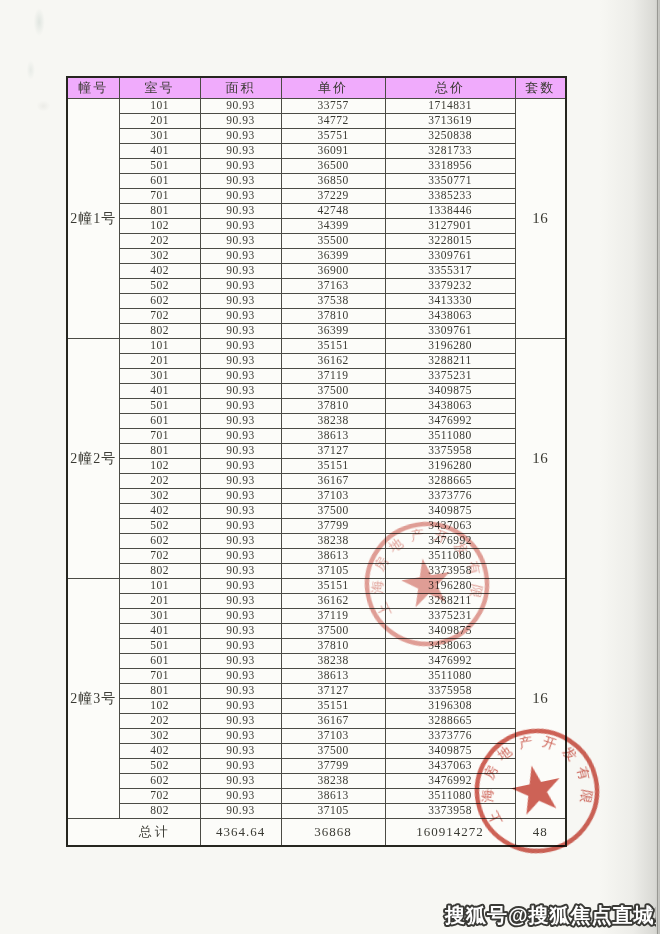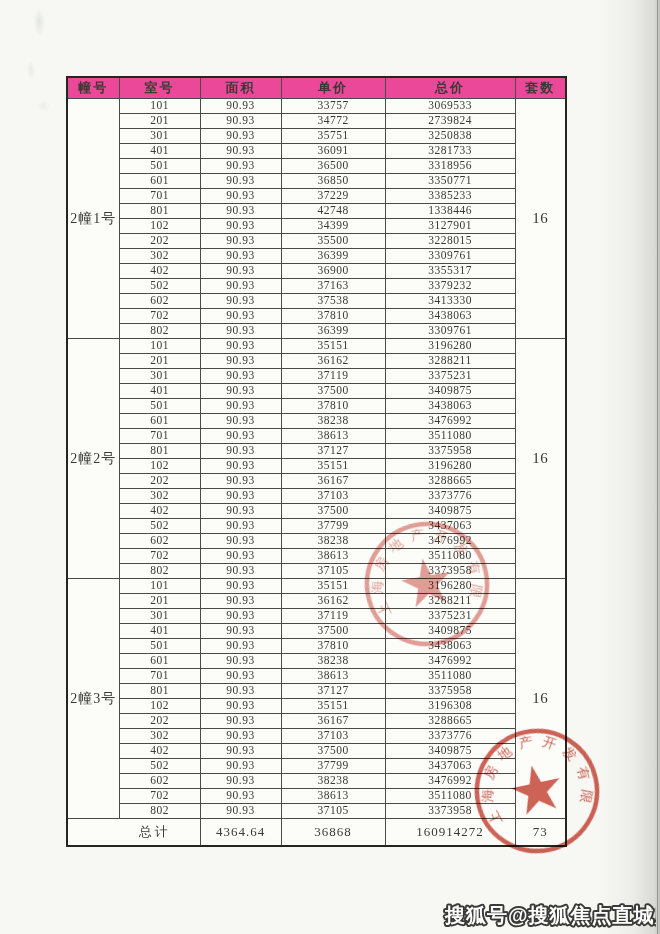--- a/index.html
+++ b/index.html
@@ -35,22 +35,22 @@
     border:2px solid #26261f;
     background:#fcfcf9;
   }
   table.price th, table.price td {
     border:1px solid #4b4b45;
     text-align:center; vertical-align:middle;
     padding:0; overflow:hidden; white-space:nowrap;
     color:#3a3a33;
   }
   thead th {
-    height:20px; background:#ec4899;
-    font-size:13px; font-weight:700; letter-spacing:2px; color:#46432f;
+    height:20px; background:#f0abfc;
+    font-size:13px; font-weight:400; letter-spacing:2px; color:#46432f;
   }
   tbody td { height:14px; font-size:11.5px; letter-spacing:.5px; line-height:1; }
   td.bcell { font-size:14px; letter-spacing:1px; }
   td.ccell { font-size:15px; }
   tfoot td { height:26px; font-size:13px; letter-spacing:1px; }
   tfoot td.total-label { letter-spacing:3px;padding-left:42px; }
 
   
   .stamp { position:absolute; mix-blend-mode:multiply; pointer-events:none; }
   .stamp-1 { left:352px; top:509px; opacity:.52; filter:blur(.6px); transform:rotate(-10deg); }
@@ -86,28 +86,28 @@
         <th>总价</th>
         <th>套数</th>
       </tr>
     </thead>
     <tbody>
         <tr>
           <td class="bcell" rowspan="16">2幢1号</td>
           <td>101</td>
           <td>90.93</td>
           <td>33757</td>
-          <td>3069533</td>
+          <td>1714831</td>
           <td class="ccell" rowspan="16">16</td>
         </tr>
         <tr>
           <td>201</td>
           <td>90.93</td>
           <td>34772</td>
-          <td>2739824</td>
+          <td>3713619</td>
         </tr>
         <tr>
           <td>301</td>
           <td>90.93</td>
           <td>35751</td>
           <td>3250838</td>
         </tr>
         <tr>
           <td>401</td>
           <td>90.93</td>
@@ -386,21 +386,21 @@
           <td>37105</td>
           <td>3373958</td>
         </tr>
       </tbody>
       <tfoot>
       <tr>
         <td class="total-label" colspan="2">总计</td>
         <td>4364.64</td>
         <td>36868</td>
         <td>160914272</td>
-        <td>73</td>
+        <td>48</td>
       </tr>
     </tfoot>
   </table>
 
   <svg class="stamp stamp-1" width="150" height="150" viewBox="-75 -75 150 150">
     <circle cx="0" cy="0" r="60" fill="none" stroke="#c8473a" stroke-width="4.5"></circle>
     <polygon points="0,-26 5.88,-8.09 24.73,-8.03 9.51,3.09 15.28,21.03 0,10 -15.28,21.03 -9.51,3.09 -24.73,-8.03 -5.88,-8.09" fill="#c8473a"></polygon>
     <path id="arc1" d="M -38.97 22.5 A 45 45 0 1 1 38.97 22.5" fill="none"></path>
     <text font-size="13.5" fill="#c8473a" style="letter-spacing:8px; font-family:'Liberation Serif','DejaVu Serif',serif;">
       <textPath href="#arc1">上海房地产开发有限公司</textPath>

